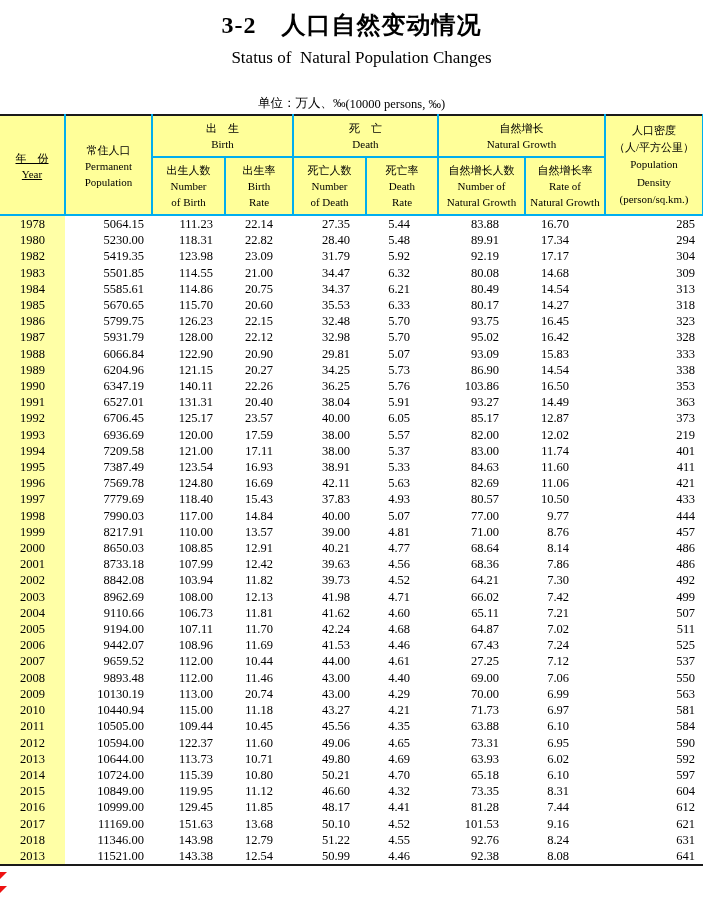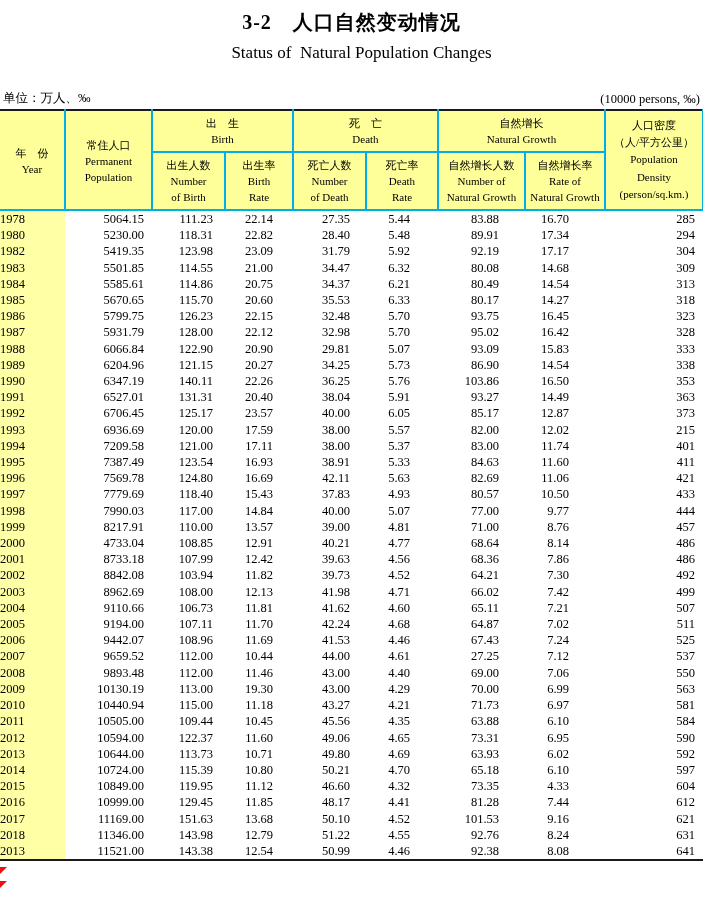--- a/index.html
+++ b/index.html
@@ -10,54 +10,54 @@
     --flag:#EE1111;
   }
   *{box-sizing:border-box; margin:0; padding:0;}
   html,body{background:#fff;}
   body{
     width:703px; height:906px; overflow:hidden;
     font-family:"Liberation Serif", serif;
     color:#000;
   }
   .title-zh{
-    text-align:center; font-size:20px; font-weight:bold;
+    text-align:center; font-size:24px; font-weight:bold;
     padding-top:9px; letter-spacing:1px;
   }
   .title-en{
     text-align:center; font-size:17px; margin-top:7px; white-space:pre;padding-left:20px;
   }
   .unit-row{
-    display:flex; justify-content:space-between; align-items:flex-end;
+    display:flex; justify-content:center; align-items:flex-end;
     font-size:12.5px; margin-top:27px; padding:0 3px 2px 3px;
   }
   table{
     width:703px; border-collapse:collapse; table-layout:fixed;
   }
   thead th{
     background:var(--header-fill);
     border:2px solid var(--grid);
     font-weight:normal; font-size:11px; line-height:16px;
     vertical-align:middle; text-align:center; padding:4px;
   }
   thead tr.hr1 th{ border-top:2px solid var(--line-dark); }
-  thead th.th-year{ border-left:none; }
+  thead th.th-year{ border-left:none;text-decoration:underline; }
   tr.hr1{ height:33px; }
   tr.hr2{ height:56px; }
   .vspread{
     height:100%; display:flex; flex-direction:column;
     justify-content:space-between; padding:7px 0 5px 0;
   }
   .dense{ line-height:17.2px; }
   tbody td{
     border:none; font-size:12.5px; text-align:right;
     height:16.2px; line-height:16.2px; padding:0;
     white-space:nowrap; overflow:hidden;
   }
-  tbody td.c0{ background:var(--yearcol-fill); text-align:left;margin-top:35px; }
+  tbody td.c0{ background:var(--yearcol-fill); text-align:center;margin-top:35px; }
   tbody td.c1{ padding-right:8px; }
   tbody td.c2{ padding-right:12px; }
   tbody td.c3{ padding-right:20px; }
   tbody td.c4{ padding-right:16px; }
   tbody td.c5{ padding-right:28px; }
   tbody td.c6{ padding-right:26px; }
   tbody td.c7{ padding-right:36px; }
   tbody td.c8{ padding-right:8px;margin-top:9px; }
   tbody tr:last-child td{ border-bottom:2px solid var(--line-dark); }
   .notes{
@@ -309,21 +309,21 @@
       </tr>
       <tr>
         <td class="c0">1993</td>
         <td class="c1">6936.69</td>
         <td class="c2">120.00</td>
         <td class="c3">17.59</td>
         <td class="c4">38.00</td>
         <td class="c5">5.57</td>
         <td class="c6">82.00</td>
         <td class="c7">12.02</td>
-        <td class="c8">215</td>
+        <td class="c8">219</td>
       </tr>
       <tr>
         <td class="c0">1994</td>
         <td class="c1">7209.58</td>
         <td class="c2">121.00</td>
         <td class="c3">17.11</td>
         <td class="c4">38.00</td>
         <td class="c5">5.37</td>
         <td class="c6">83.00</td>
         <td class="c7">11.74</td>
@@ -379,21 +379,21 @@
         <td class="c2">110.00</td>
         <td class="c3">13.57</td>
         <td class="c4">39.00</td>
         <td class="c5">4.81</td>
         <td class="c6">71.00</td>
         <td class="c7">8.76</td>
         <td class="c8">457</td>
       </tr>
       <tr>
         <td class="c0">2000</td>
-        <td class="c1">4733.04</td>
+        <td class="c1">8650.03</td>
         <td class="c2">108.85</td>
         <td class="c3">12.91</td>
         <td class="c4">40.21</td>
         <td class="c5">4.77</td>
         <td class="c6">68.64</td>
         <td class="c7">8.14</td>
         <td class="c8">486</td>
       </tr>
       <tr>
         <td class="c0">2001</td>
@@ -480,21 +480,21 @@
         <td class="c4">43.00</td>
         <td class="c5">4.40</td>
         <td class="c6">69.00</td>
         <td class="c7">7.06</td>
         <td class="c8">550</td>
       </tr>
       <tr>
         <td class="c0">2009</td>
         <td class="c1">10130.19</td>
         <td class="c2">113.00</td>
-        <td class="c3">19.30</td>
+        <td class="c3">20.74</td>
         <td class="c4">43.00</td>
         <td class="c5">4.29</td>
         <td class="c6">70.00</td>
         <td class="c7">6.99</td>
         <td class="c8">563</td>
       </tr>
       <tr>
         <td class="c0">2010</td>
         <td class="c1">10440.94</td>
         <td class="c2">115.00</td>
@@ -550,21 +550,21 @@
         <td class="c8">597</td>
       </tr>
       <tr>
         <td class="c0">2015</td>
         <td class="c1">10849.00</td>
         <td class="c2">119.95</td>
         <td class="c3">11.12</td>
         <td class="c4">46.60</td>
         <td class="c5">4.32</td>
         <td class="c6">73.35</td>
-        <td class="c7">4.33</td>
+        <td class="c7">8.31</td>
         <td class="c8">604</td>
       </tr>
       <tr>
         <td class="c0">2016</td>
         <td class="c1">10999.00</td>
         <td class="c2">129.45</td>
         <td class="c3">11.85</td>
         <td class="c4">48.17</td>
         <td class="c5">4.41</td>
         <td class="c6">81.28</td>

